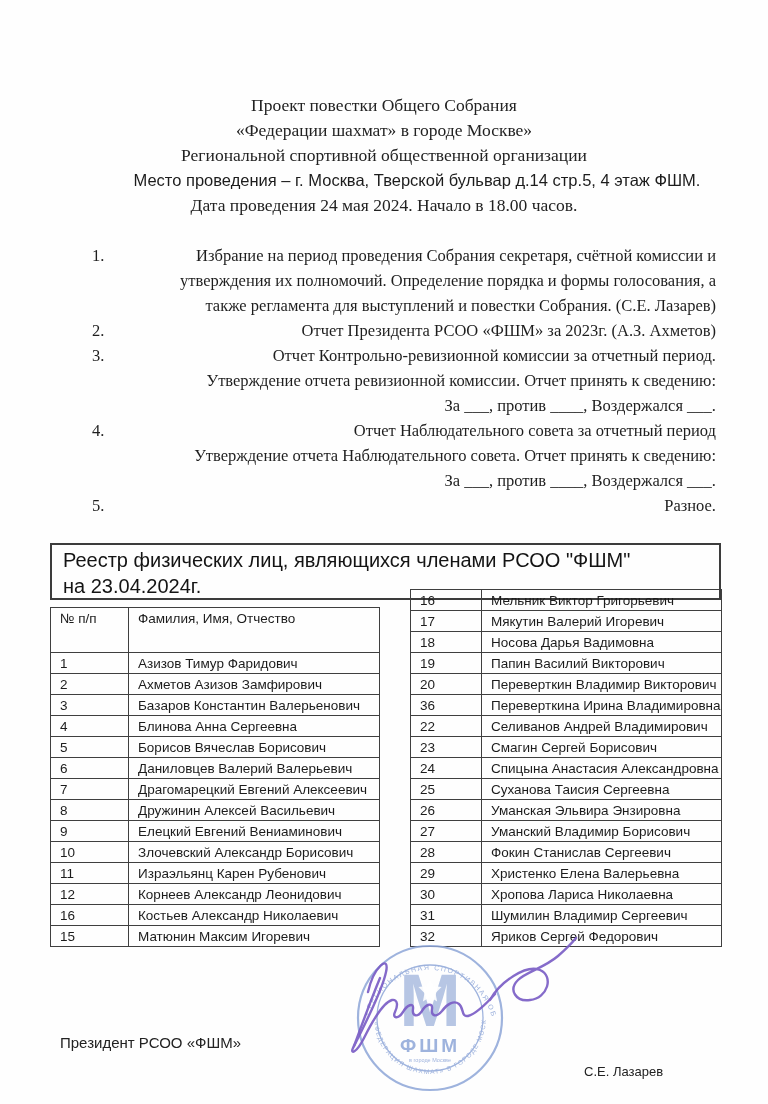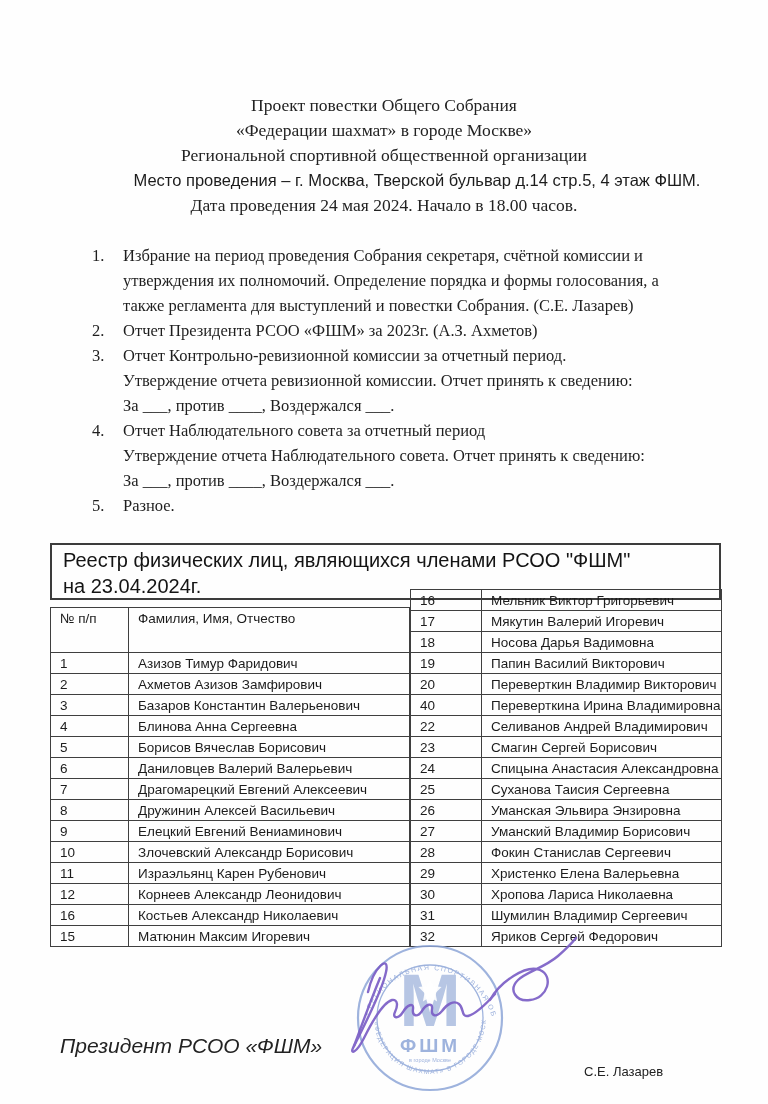--- a/index.html
+++ b/index.html
@@ -12,43 +12,43 @@
 
   
   .doc-header{position:absolute;top:46px;left:0;width:768px;text-align:center;}
   .doc-header .h-line{font-size:17.5px;line-height:25px;color:#222;}
   .doc-header .h-sans{font-family:"Liberation Sans","DejaVu Sans",sans-serif;font-size:16.5px;position:relative;left:33px;color:#1c1c1c;}
 
   
   .agenda{position:absolute;top:196px;left:92px;width:624px;font-size:16.5px;line-height:25px;color:#1e1e1e;}
   .agenda-item{display:flex;}
   .agenda-num{width:31px;flex:0 0 31px;}
-  .agenda-text{flex:1;white-space:pre-line;}
+  .agenda-text{flex:1;white-space:pre-line;text-align:right;}
 
   
   .registry-box{
     position:absolute;top:543px;left:50px;width:671px;height:57px;
     border:2px solid #3c3c3c;box-sizing:border-box;
     font-size:20px;line-height:26px;color:#141414;padding:2px 12px 0 11px;
   }
 
   
   table.member{border-collapse:collapse;position:absolute;table-layout:fixed;}
   table.member td{
     border:1px solid #3f3f3f;font-size:13.5px;color:#1c1c1c;
     padding:0 4px 0 9px;height:20px;overflow:hidden;white-space:nowrap;
   }
-  #tbl-left{top:607px;left:50px;width:360px;}
+  #tbl-left{top:607px;left:50px;width:330px;}
   #tbl-right{top:589px;left:410px;width:312px;}
   #tbl-left td.td-num{width:64px;}
   #tbl-right td.td-num{width:57px;}
   #tbl-left tr.hdr td{height:41px;vertical-align:top;padding-top:3px;}
 
   
-  .footer-left{position:absolute;top:1034px;left:60px;font-size:21px;color:#222;font-style:italic;}
+  .footer-left{position:absolute;top:1034px;left:60px;font-size:15px;color:#222;}
   .footer-right{position:absolute;top:1024px;left:584px;font-size:13px;color:#222;margin-top:40px;}
 
   
   .stamp-wrap{position:absolute;top:930px;left:340px;width:250px;height:174px;pointer-events:none;}
 </style>
 </head>
 <body>
 
 <div class="page">
 
@@ -175,21 +175,21 @@
         </tr>
         <tr>
           <td class="td-num">19</td>
           <td class="td-name">Папин Василий Викторович</td>
         </tr>
         <tr>
           <td class="td-num">20</td>
           <td class="td-name">Переверткин Владимир Викторович</td>
         </tr>
         <tr>
-          <td class="td-num">40</td>
+          <td class="td-num">36</td>
           <td class="td-name">Переверткина Ирина Владимировна</td>
         </tr>
         <tr>
           <td class="td-num">22</td>
           <td class="td-name">Селиванов Андрей Владимирович</td>
         </tr>
         <tr>
           <td class="td-num">23</td>
           <td class="td-name">Смагин Сергей Борисович</td>
         </tr>

